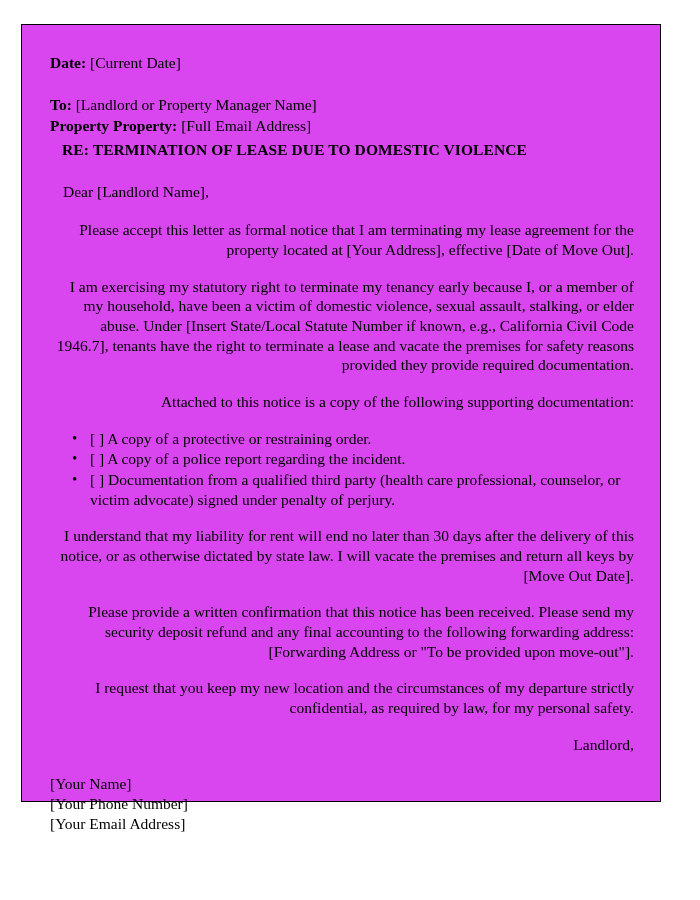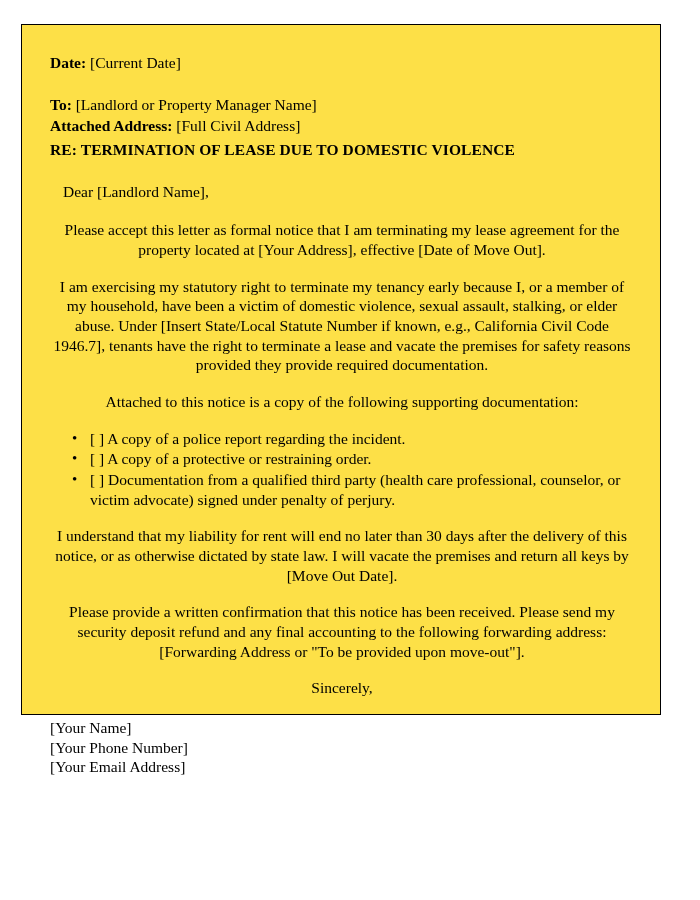--- a/index.html
+++ b/index.html
@@ -17,50 +17,50 @@
     position: relative;
     width: 700px;
     height: 900px;
     box-sizing: border-box;
   }
   .letter-frame {
     position: absolute;
     left: 21px;
     top: 24px;
     width: 640px;
-    height: 691px;
+    height: 778px;
     border: 1px solid #000000;
     box-sizing: border-box;
-    background: #fde047;
+    background: #d946ef;
   }
   .letter-body {
     padding: 28px 26px 0 28px;
     font-size: 15.5px;
     line-height: 1.27;
   }
   .meta-line {
     margin: 0 0 2px 0;
   }
   .meta-line.date-line {
     margin-bottom: 22px;
   }
   .meta-block {
     margin-bottom: 4px;
   }
   .label {
     font-weight: bold;
   }
   .subject {
     font-weight: bold;
-    margin: 0 0 22px 0;
+    margin: 0 0 22px 12px;
     letter-spacing: 0.1px;
   }
   p.para {
     margin: 0 0 17px 0;
-    text-align: center;
+    text-align: right;
   }
   p.salutation {
     margin: 0 0 19px 13px;
   }
   ul.doc-list {
     margin: 0 0 17px 0;
     padding-left: 40px;
     list-style: none;
   }
   ul.doc-list li {
@@ -98,43 +98,44 @@
         <span class="label">Date:</span>
         <span>[Current Date]</span>
       </p>
 
       <div class="meta-block">
         <p class="meta-line">
           <span class="label">To:</span>
           <span>[Landlord or Property Manager Name]</span>
         </p>
         <p class="meta-line">
-          <span class="label">Attached Address:</span>
-          <span>[Full Civil Address]</span>
+          <span class="label">Property Property:</span>
+          <span>[Full Email Address]</span>
         </p>
       </div>
 
       <p class="subject">RE: TERMINATION OF LEASE DUE TO DOMESTIC VIOLENCE</p>
 
       <p class="salutation">Dear [Landlord Name],</p>
 
       <p class="para">Please accept this letter as formal notice that I am terminating my lease agreement for the property located at [Your Address], effective [Date of Move Out].</p>
       <p class="para">I am exercising my statutory right to terminate my tenancy early because I, or a member of my household, have been a victim of domestic violence, sexual assault, stalking, or elder abuse. Under [Insert State/Local Statute Number if known, e.g., California Civil Code 1946.7], tenants have the right to terminate a lease and vacate the premises for safety reasons provided they provide required documentation.</p>
       <p class="para">Attached to this notice is a copy of the following supporting documentation:</p>
 
       <ul class="doc-list">
+        <li>[ ] A copy of a protective or restraining order.</li>
         <li>[ ] A copy of a police report regarding the incident.</li>
-        <li>[ ] A copy of a protective or restraining order.</li>
         <li>[ ] Documentation from a qualified third party (health care professional, counselor, or victim advocate) signed under penalty of perjury.</li>
       </ul>
 
       <p class="para">I understand that my liability for rent will end no later than 30 days after the delivery of this notice, or as otherwise dictated by state law. I will vacate the premises and return all keys by [Move Out Date].</p>
       <p class="para">Please provide a written confirmation that this notice has been received. Please send my security deposit refund and any final accounting to the following forwarding address: [Forwarding Address or "To be provided upon move-out"].</p>
+      <p class="para closing">I request that you keep my new location and the circumstances of my departure strictly confidential, as required by law, for my personal safety.</p>
 
-      <p class="para">Sincerely,</p>
+      <p class="para">Landlord,</p>
 
       <div class="sign-block">
         <p class="sign-line">[Your Name]</p>
         <p class="sign-line">[Your Phone Number]</p>
         <p class="sign-line">[Your Email Address]</p>
       </div>
 
     </div>
   </div>
 </div>

